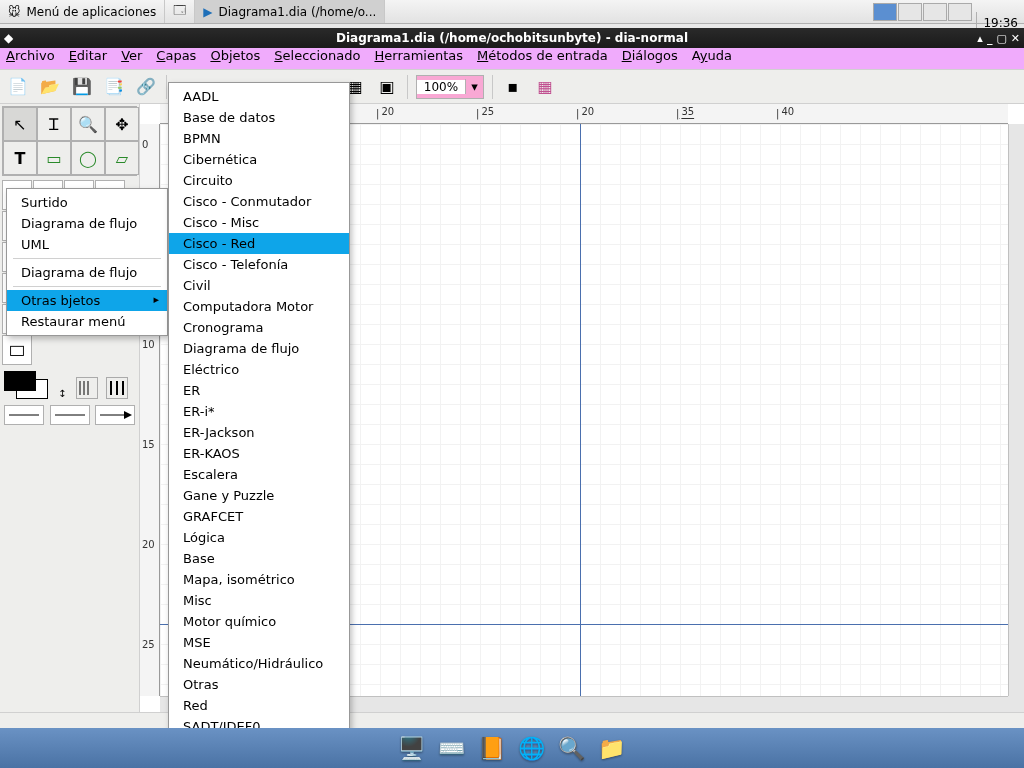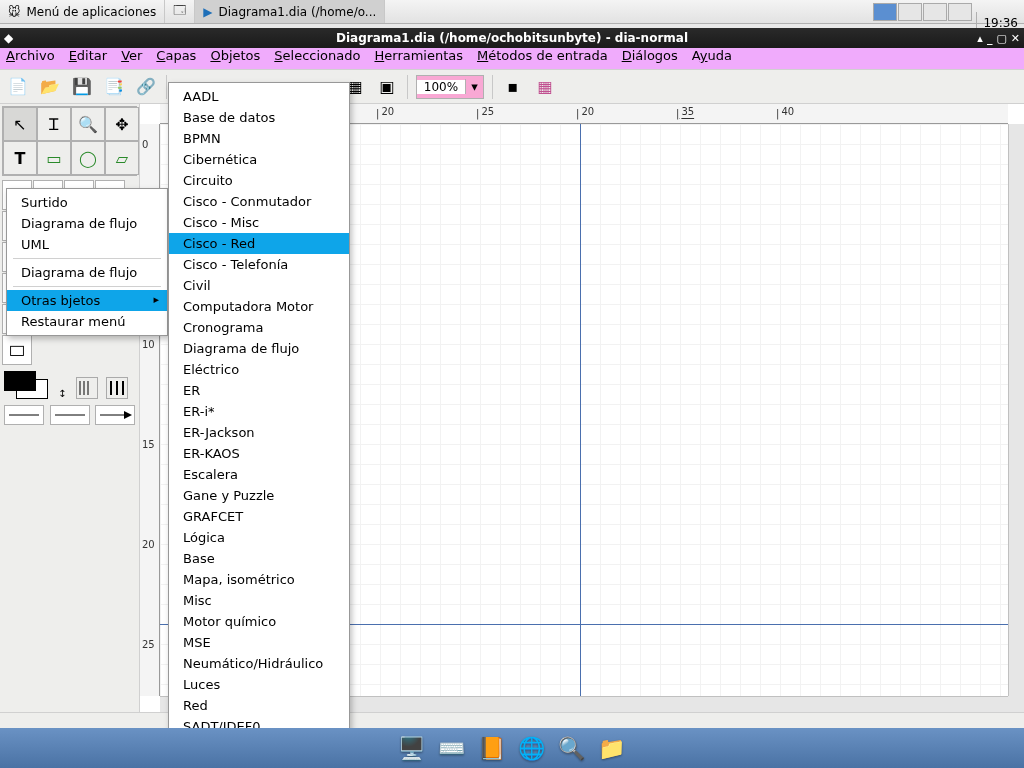--- a/index.html
+++ b/index.html
@@ -380,21 +380,21 @@
     <div class="mi">Escalera</div>
     <div class="mi">Gane y Puzzle</div>
     <div class="mi">GRAFCET</div>
     <div class="mi">Lógica</div>
     <div class="mi">Base</div>
     <div class="mi">Mapa, isométrico</div>
     <div class="mi">Misc</div>
     <div class="mi">Motor químico</div>
     <div class="mi">MSE</div>
     <div class="mi">Neumático/Hidráulico</div>
-    <div class="mi">Luces</div>
+    <div class="mi">Otras</div>
     <div class="mi">Red</div>
     <div class="mi">SADT/IDEF0</div>
     <div class="mi">SDL</div>
   </div>
 
 <div class="dock">
   <div class="dock-inner">
     <div class="dock-ico">🖥️</div>
     <div class="dock-ico">⌨️</div>
     <div class="dock-ico">📙</div>

